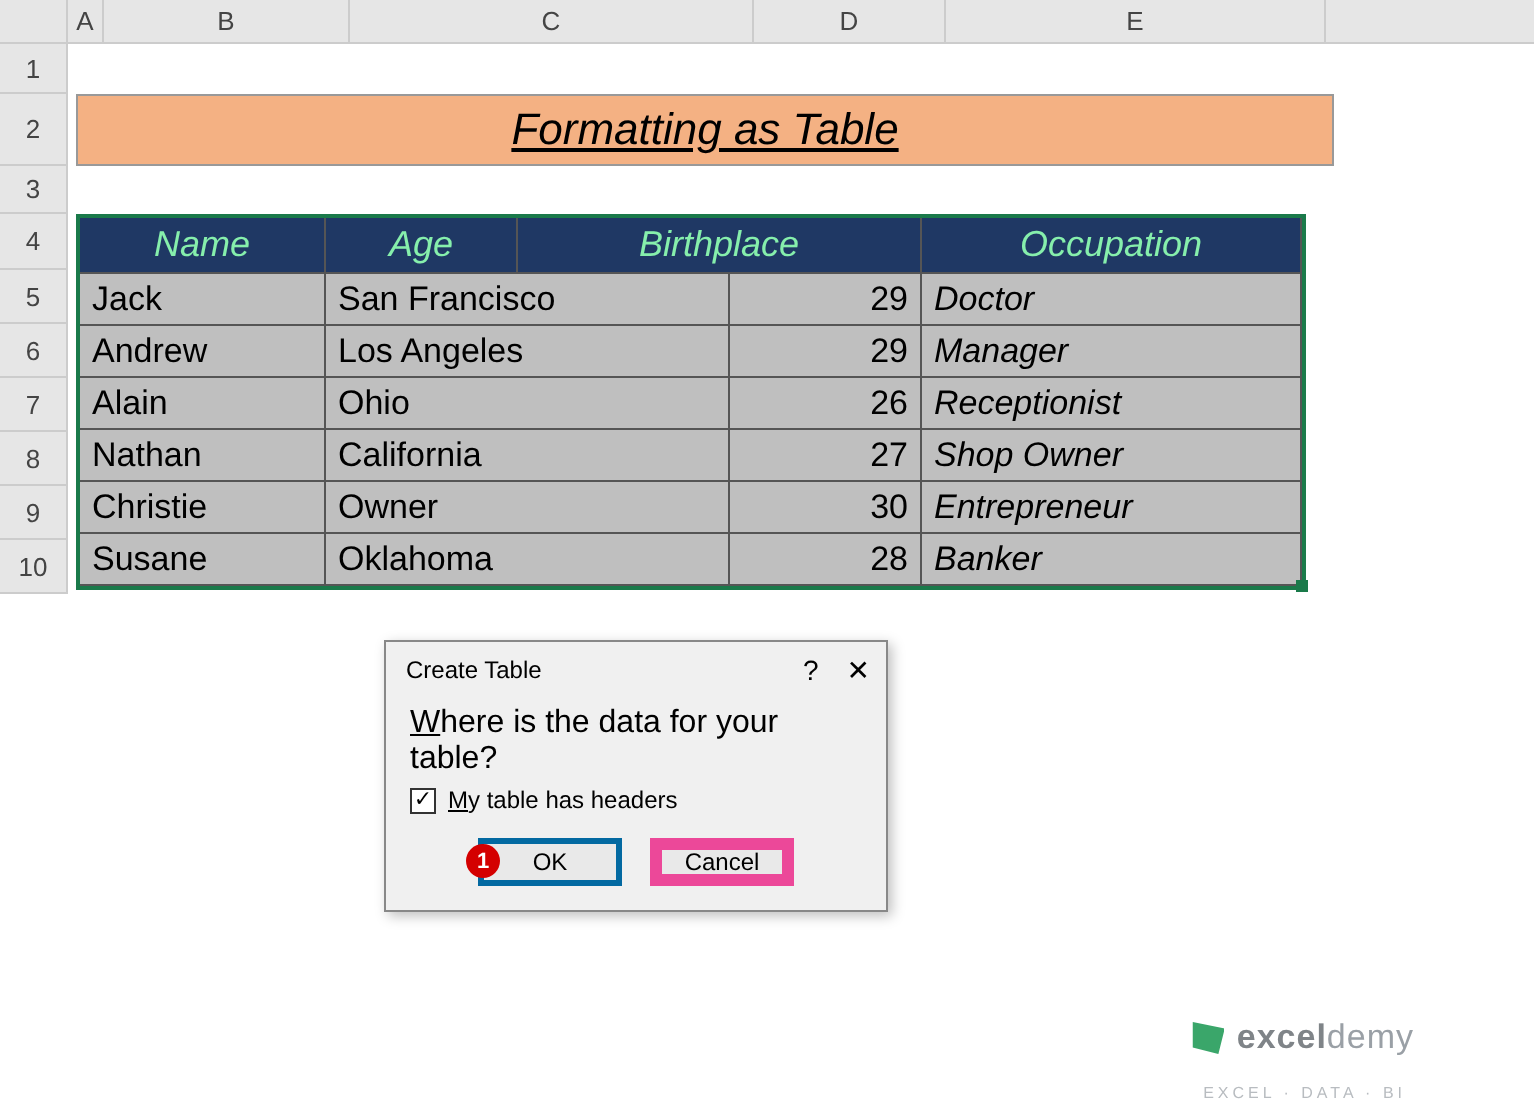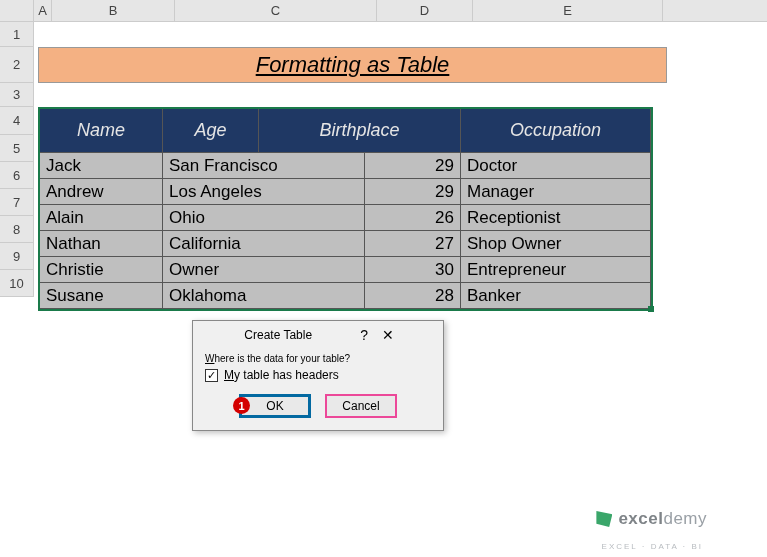--- a/index.html
+++ b/index.html
@@ -49,75 +49,75 @@
       font-size: 22px; font-style: italic;
       text-decoration: underline;
       color: #000;
     }
     .tbl {
       position: absolute; left: 4px; top: 85px;
       border: 2px solid #1a7a4a;
     }
     .tbl-row { display: flex; }
     .tbl-hdr .cell {
-      background: #1f3864; color: #e5e5e5; font-style: italic;
-      display: flex; align-items: center; justify-content: center;
-      font-size: 18px; height: 44px;
+      background: #1f3864; color: #86efac; font-style: italic;
+      display: flex; align-items: center; justify-content: center;
+      font-size: 18px; height: 28px;
     }
     .cell {
       background: #bfbfbf; color: #000; font-size: 17px; height: 26px;
       border-right: 1px solid #555; border-bottom: 1px solid #555;
       padding: 0 6px; display: flex; align-items: center;
     }
     .cell.num { justify-content: flex-end; }
     .colB { width: 123px; }
     .colC { width: 202px; }
     .colD { width: 96px; }
-    .colE { width: 190px; }
+    .colE { width: 190px; font-style: italic; }
     .edge-marker {
       position: absolute; right: -3px; bottom: -3px;
       width: 6px; height: 6px; background: #1a7a4a;
     }
 
     .dialog {
       position: absolute; left: 192px; top: 320px;
       width: 252px; background: #f0f0f0;
       border: 1px solid #888;
       box-shadow: 2px 2px 6px rgba(0,0,0,.25);
       font-family: "Segoe UI", Tahoma, sans-serif;
       font-size: 12px; color: #000;
     }
     .dlg-title {
-      display: flex; justify-content: center; align-items: center;
+      display: flex; justify-content: space-between; align-items: center;
       padding: 6px 8px 4px 10px;
       gap: 48px;
     }
     .dlg-title-txt { font-size: 12px; }
     .dlg-ctrls { display: flex; gap: 14px; font-size: 14px; }
     .dlg-body { padding: 6px 12px 12px; }
-    .dlg-q { font-size: 10px; margin-bottom: 4px; }
+    .dlg-q { font-size: 16px; margin-bottom: 4px; }
     .dlg-q u { text-decoration: underline; }
     .dlg-input-row { display: flex; align-items: center; gap: 4px; margin-bottom: 8px; }
     .dlg-input {
       border: 2px solid #d40000; background: #fff;
       padding: 2px 4px; width: 190px; height: 22px;
       font-size: 12px; font-family: "Segoe UI", sans-serif;
     }
     .range-btn {
       width: 20px; height: 20px; border: 1px solid #777; background: #fafafa;
       display: flex; align-items: center; justify-content: center; font-size: 11px;
     }
     .chk-row { display: flex; align-items: center; gap: 6px; font-size: 12px; margin-bottom: 12px; }
     .chk {
       width: 13px; height: 13px; border: 1px solid #333; background: #fff;
       display: flex; align-items: center; justify-content: center; font-size: 11px; line-height: 1;
     }
     .btn-row { display: flex; justify-content: center; gap: 14px; position: relative; }
     .btn {
-      width: 72px; height: 24px; border: 2px solid #ec4899; background: #e9e9e9;
+      width: 72px; height: 24px; border: 6px solid #ec4899; background: #e9e9e9;
       font-size: 12px; display: flex; align-items: center; justify-content: center;
       font-family: "Segoe UI", sans-serif;
     }
     .btn.ok { border: 3px solid #0369a1; }
     .callout {
       position: absolute; left: 28px; top: 3px;
       width: 17px; height: 17px; border-radius: 50%; background: #d40000;
       color: #fff; font-size: 11px; font-weight: bold;
       display: flex; align-items: center; justify-content: center;
       font-family: sans-serif;

